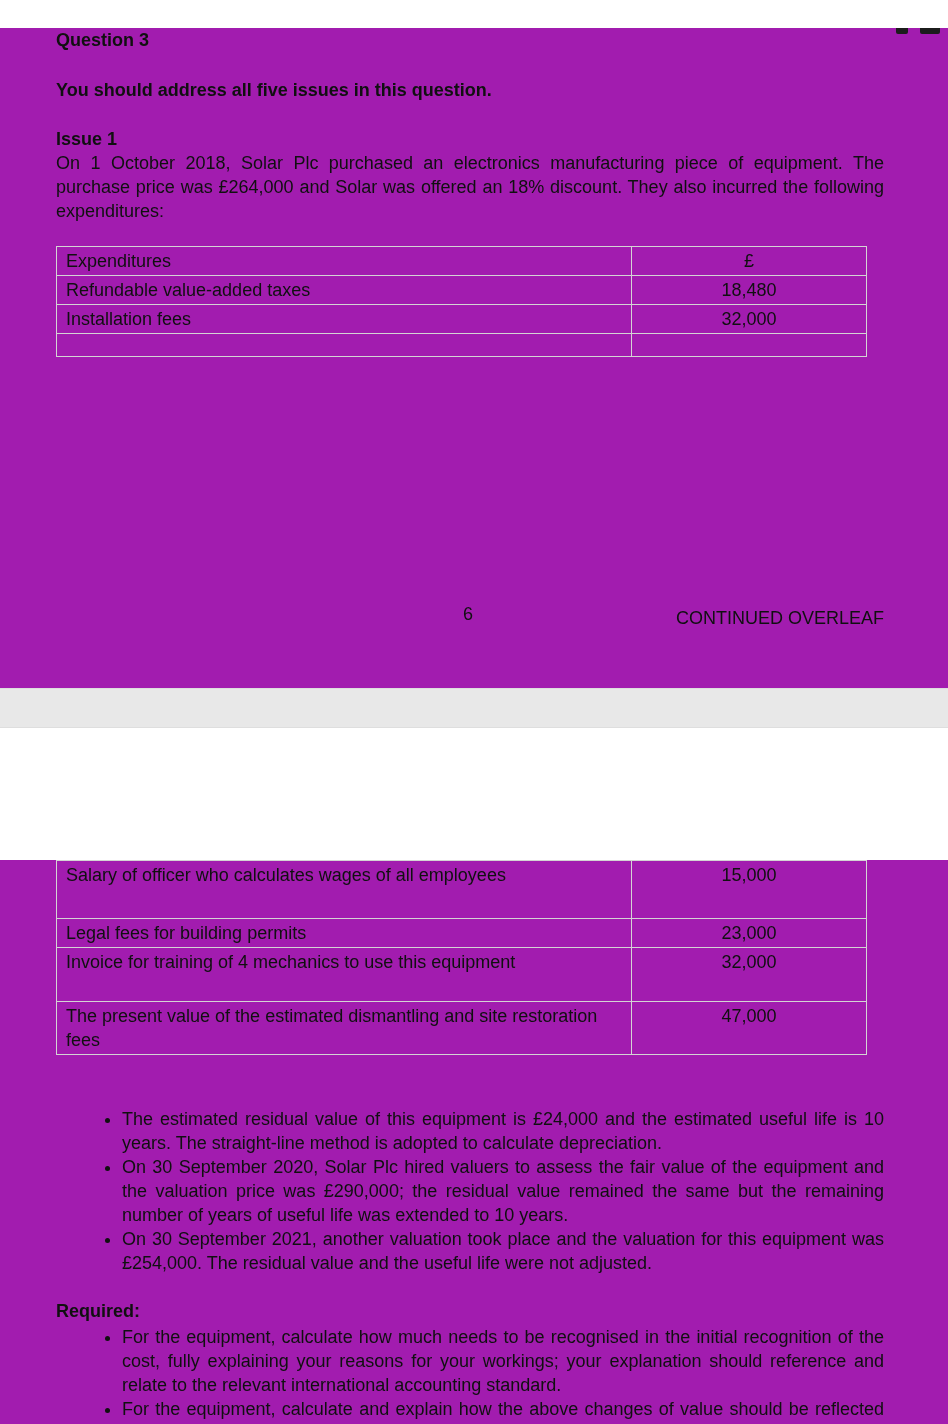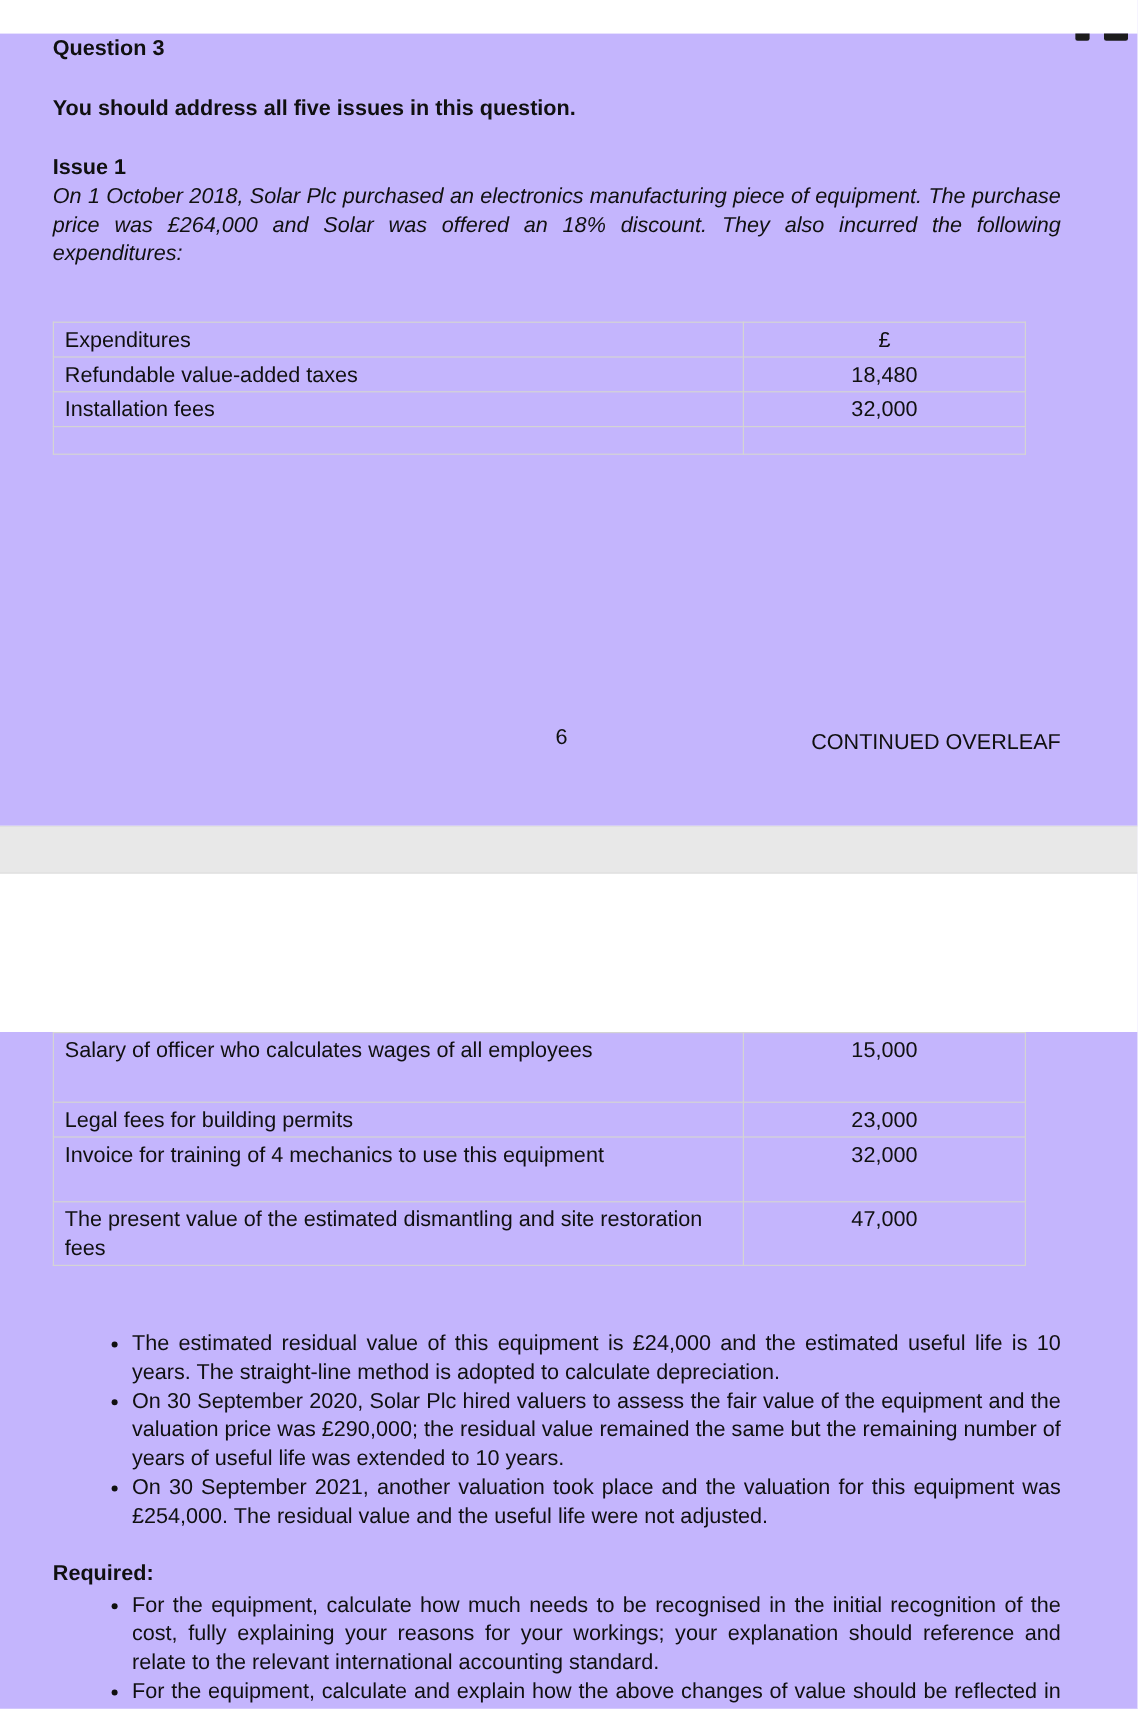--- a/index.html
+++ b/index.html
@@ -13,23 +13,23 @@
     overflow: hidden;
     font-family: "Liberation Sans", sans-serif;
     font-size: 18px;
     line-height: 24px;
     color: #101010;
     position: relative;
   }
   .page {
     position: relative;
     box-sizing: border-box;
-    padding-left: 44px;
+    padding-left: 56px;
     padding-right: 64px;
-    background: #c4b5fd;
+    background: #a21caf;
   }
   .page-1 { height: 660px; }
   .page-divider {
     height: 40px;
     background: #e8e8e8;
     border-top: 1px solid #dedede;
     border-bottom: 1px solid #dedede;
     box-sizing: border-box;
   }
   .page-2 { height: 722px; }
@@ -72,25 +72,24 @@
     margin: 26px 0 0 0;
     text-align: justify;
   }
   .issue-heading {
     margin: 25px 0 0 0;
     font-weight: bold;
   }
   .issue-body {
     margin: 0;
     text-align: justify;
-    font-style: italic;
   }
 
   table.doc-table {
-    margin-top: 45px;
+    margin-top: 23px;
     border-collapse: collapse;
     table-layout: fixed;
     width: 810px;
     font-size: 18px;
     line-height: 24px;
   }
   table.doc-table td {
     border: 1px solid #d4d4d4;
     padding: 2px 9px;
     vertical-align: top;

